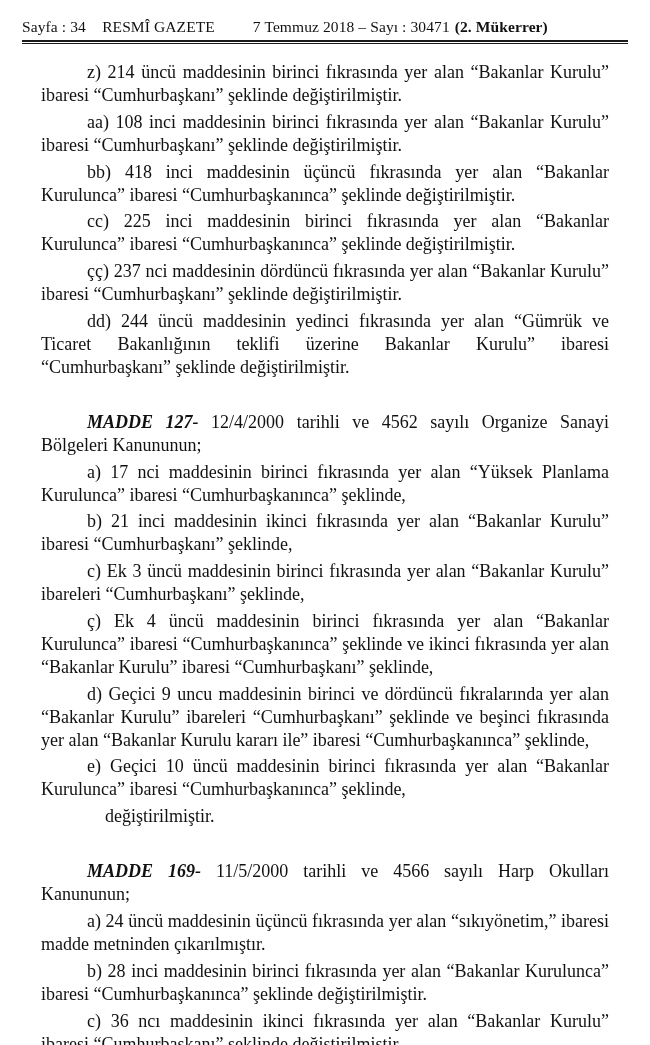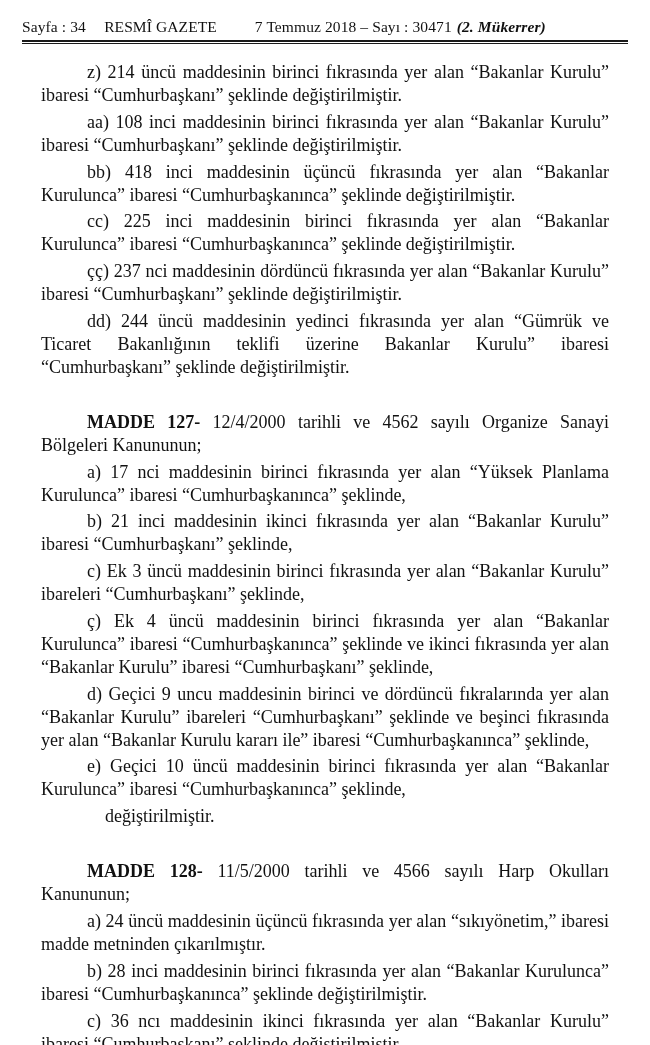--- a/index.html
+++ b/index.html
@@ -51,21 +51,20 @@
   }
   .masthead .gazette-name {
     margin-right: 38px;
   }
   .masthead .issue-line {
     margin-right: 5px;
     text-align: center;
   }
   .masthead .mukerrer {
     font-weight: bold;
-    font-style: italic;
   }
 
   .rule-group {
     position: absolute;
     left: 22px;
     right: 22px;
     top: 40px;
     height: 5px;
   }
   .rule-group .rule {
@@ -92,20 +91,21 @@
     text-justify: inter-word;
     text-indent: 46px;
     hyphens: none;
   }
   p.para.deep-indent {
     text-indent: 64px;
   }
   p.para b,
   p.para .madde-no {
     font-weight: bold;
+    font-style: italic;
   }
   .spacer-madde { height: 24px; }
 </style>
 </head>
 <body>
 
 <div class="page">
 
   <div class="masthead">
     <span class="page-no">Sayfa : 34</span>
@@ -138,21 +138,21 @@
     <p class="para">a) 17 nci maddesinin birinci fıkrasında yer alan “Yüksek Planlama Kurulunca” ibaresi “Cumhurbaşkanınca” şeklinde,</p>
     <p class="para">b) 21 inci maddesinin ikinci fıkrasında yer alan “Bakanlar Kurulu” ibaresi “Cumhurbaşkanı” şeklinde,</p>
     <p class="para">c) Ek 3 üncü maddesinin birinci fıkrasında yer alan “Bakanlar Kurulu” ibareleri “Cumhurbaşkanı” şeklinde,</p>
     <p class="para">ç) Ek 4 üncü maddesinin birinci fıkrasında yer alan “Bakanlar Kurulunca” ibaresi “Cumhurbaşkanınca” şeklinde ve ikinci fıkrasında yer alan “Bakanlar Kurulu” ibaresi “Cumhurbaşkanı” şeklinde,</p>
     <p class="para">d) Geçici 9 uncu maddesinin birinci ve dördüncü fıkralarında yer alan “Bakanlar Kurulu” ibareleri “Cumhurbaşkanı” şeklinde ve beşinci fıkrasında yer alan “Bakanlar Kurulu kararı ile” ibaresi “Cumhurbaşkanınca” şeklinde,</p>
     <p class="para">e) Geçici 10 üncü maddesinin birinci fıkrasında yer alan “Bakanlar Kurulunca” ibaresi “Cumhurbaşkanınca” şeklinde,</p>
     <p class="para deep-indent">değiştirilmiştir.</p>
 
     <div class="spacer-madde"></div>
 
-    <p class="para"><span class="madde-no">MADDE 128-</span><span> 11/5/2000 tarihli ve 4566 sayılı Harp Okulları Kanununun;</span></p>
+    <p class="para"><span class="madde-no">MADDE 169-</span><span> 11/5/2000 tarihli ve 4566 sayılı Harp Okulları Kanununun;</span></p>
 
     <p class="para">a) 24 üncü maddesinin üçüncü fıkrasında yer alan “sıkıyönetim,” ibaresi madde metninden çıkarılmıştır.</p>
     <p class="para">b) 28 inci maddesinin birinci fıkrasında yer alan “Bakanlar Kurulunca” ibaresi “Cumhurbaşkanınca” şeklinde değiştirilmiştir.</p>
     <p class="para">c) 36 ncı maddesinin ikinci fıkrasında yer alan “Bakanlar Kurulu” ibaresi “Cumhurbaşkanı” şeklinde değiştirilmiştir.</p>
 
     <div class="spacer-madde"></div>
 
 
     <p class="para">a) Geçici 4 üncü maddesinin sekizinci fıkrasında yer alan “Bakanlar Kurulunca” ibaresi “Cumhurbaşkanınca” şeklinde,</p>
 

